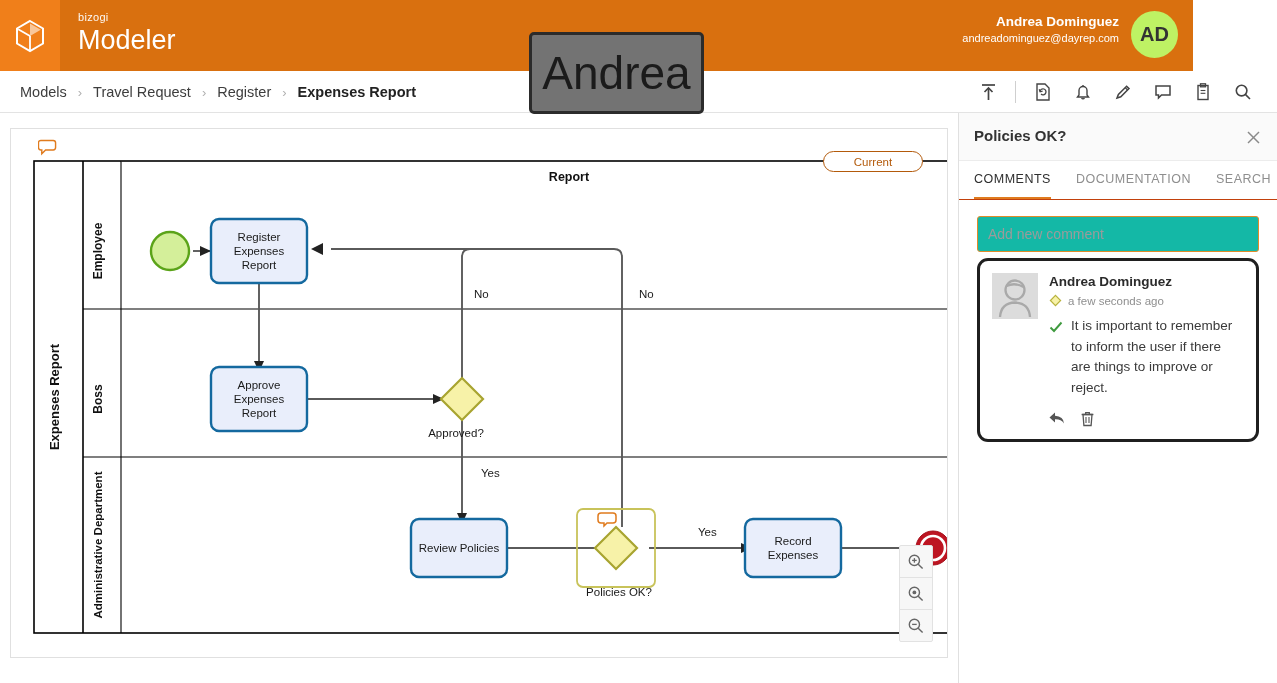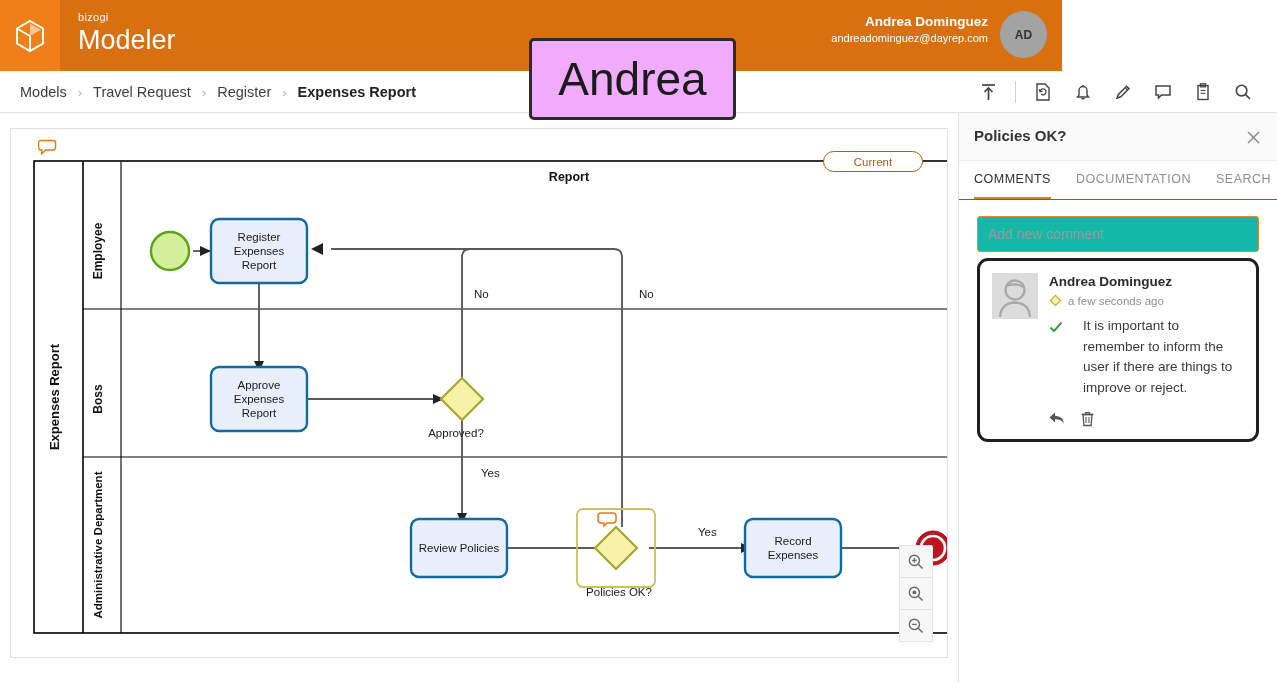--- a/index.html
+++ b/index.html
@@ -5,39 +5,39 @@
   * { box-sizing: border-box; margin: 0; padding: 0; }
   html, body {
     width: 1277px; height: 683px;
     font-family: "Liberation Sans", sans-serif;
     background: #ffffff; overflow: hidden;
   }
   #app { position: relative; width: 1277px; height: 683px; }
 
   
   .topbar {
-    position: absolute; left: 0; top: 0; width: 1062px; height: 71px;
+    position: absolute; left: 0; top: 0; width: 1193px; height: 71px;
     background: #d9700f;
     padding-left: 45px;
   }
   .logo-box {
     position: absolute; left: 0; top: 0; width: 60px; height: 71px;
     background: #f07f1a; display: flex; align-items: center; justify-content: center;
   }
   .logo-box svg { display: block; }
   .brand { position: absolute; left: 78px; top: 11px; color: #fff; }
   .brand-small { font-size: 11px; letter-spacing: .3px; line-height: 12px; opacity: .95; }
   .brand-big { font-size: 27px; font-weight: 400; line-height: 32px; margin-top: 1px; }
   .user-block { position: absolute; right: 74px; top: 13px; text-align: right; color: #fff; }
   .user-name { font-size: 13.5px; font-weight: bold; line-height: 17px; }
   .user-mail { font-size: 11px; line-height: 16px; }
   .avatar {
     position: absolute; right: 15px; top: 11px; width: 47px; height: 47px;
-    border-radius: 50%; background: #a3a3a3; color: #333;
-    font-size: 12px; font-weight: bold; display: flex; align-items: center; justify-content: center;
+    border-radius: 50%; background: #bef264; color: #333;
+    font-size: 20px; font-weight: bold; display: flex; align-items: center; justify-content: center;
   }
 
   
   .bcbar {
     position: absolute; left: 0; top: 71px; width: 1277px; height: 42px;
     background: #fff; border-bottom: 1px solid #e3e3e3; text-align: right;
   }
   .breadcrumb {
     position: absolute; left: 20px; top: 0; height: 42px;
     display: flex; align-items: center; gap: 11px;
@@ -78,22 +78,22 @@
     display: flex; flex-direction: column; z-index: 20;
   }
   .zoomctl .zbtn {
     flex: 1; display: flex; align-items: center; justify-content: center; cursor: pointer;
     border-bottom: 1px solid #e2e2e2;
   }
   .zoomctl .zbtn:last-child { border-bottom: none; }
 
   
   .andrea-overlay {
-    position: absolute; left: 529px; top: 38px; width: 207px; height: 82px;
-    background: #f0abfc; border: 3px solid #2b2b2b; border-radius: 5px;
+    position: absolute; left: 529px; top: 32px; width: 175px; height: 82px;
+    background: #737373; border: 3px solid #2b2b2b; border-radius: 5px;
     display: flex; align-items: center; justify-content: center;
     font-size: 46px; color: #1b1b1b; z-index: 60;
   }
 
   
   .rpanel {
     position: absolute; left: 958px; top: 113px; width: 319px; height: 570px;
     background: #fff; border-left: 1px solid #e0e0e0;
   }
   .rp-head {
@@ -118,21 +118,21 @@
 
   .ccard {
     position: relative; margin-top: 6px; border: 3px solid #1f1f1f; border-radius: 11px;
     background: #fff; padding: 12px 12px 8px 12px; display: flex; gap: 11px;
   }
   .cavatar { width: 46px; height: 46px; background: #dcdcdc; flex: 0 0 46px; }
   .cbody { flex: 1; min-width: 0; }
   .cauthor { font-size: 13.5px; font-weight: bold; color: #2b2b2b; line-height: 18px; }
   .cmeta { display: flex; align-items: center; gap: 6px; margin-top: 3px; }
   .cmeta-time { font-size: 11.5px; color: #8f8f8f; }
-  .ctext-row { display: flex; gap: 20px; margin-top: 9px; }
+  .ctext-row { display: flex; gap: 8px; margin-top: 9px; }
   .ctext { font-size: 13.5px; color: #3a3a3a; line-height: 20.5px; }
   .cactions { display: flex; gap: 14px; margin-top: 12px; margin-left: -1px; }
   .cact { cursor: pointer; }
 </style>
 </head>
 <body>
 
 <div id="app">
 
   <div class="topbar">

